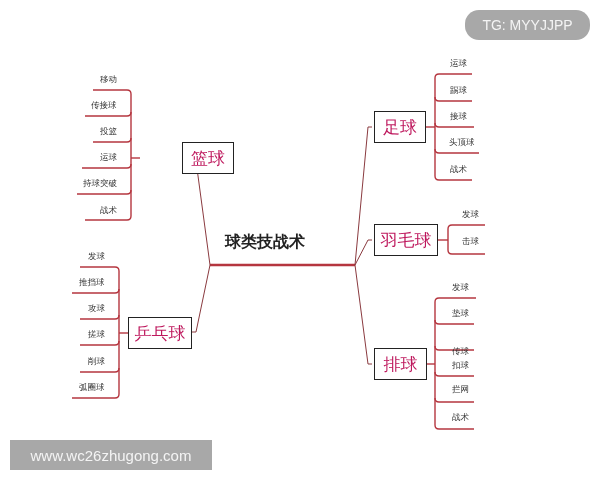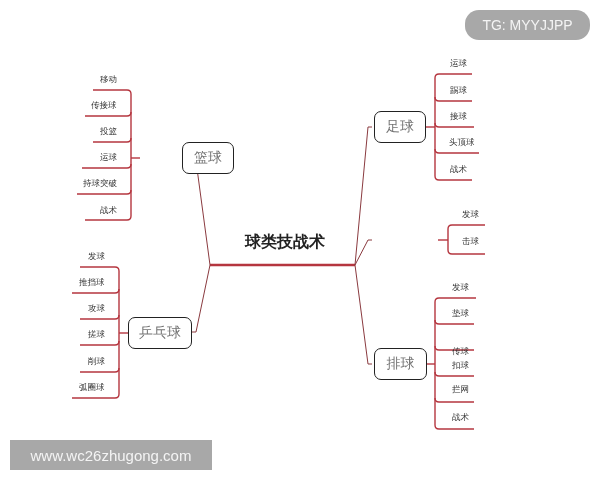--- a/index.html
+++ b/index.html
@@ -1,23 +1,23 @@
 <!DOCTYPE html>
 <html><head>
 <meta charset="utf-8">
 <style>
   html, body { margin:0; padding:0; background:#ffffff; }
   body { width:600px; height:480px; position:relative; overflow:hidden;
          font-family:"DejaVu Sans", sans-serif; color:#222; }
   .canvas { position:absolute; left:0; top:0; width:600px; height:480px; }
   svg.lines { position:absolute; left:0; top:0; }
-  .node { position:absolute; border:1.5px solid #222; border-radius:7px; background:#fff;
-          font-size:14px; display:flex; align-items:center; justify-content:center;
-          box-sizing:border-box; color:#737373; }
-  .root { position:absolute; font-size:16px; font-weight:bold; color:#222; text-align:center; }
+  .node { position:absolute; border:1.5px solid #222; border-radius:0; background:#fff;
+          font-size:17px; display:flex; align-items:center; justify-content:center;
+          box-sizing:border-box; color:#be185d; }
+  .root { position:absolute; font-size:16px; font-weight:bold; color:#222; }
   .leaf { position:absolute; font-size:8.5px; color:#333; white-space:nowrap; }
   .wm { position:absolute; background:#a8a8a8; color:#f4f4f4; font-family:"Liberation Sans", sans-serif;
         display:flex; align-items:center; justify-content:center; }
   .wm-tg { left:465px; top:10px; width:125px; height:30px; font-size:14px;border-radius:14px; }
   .wm-url { left:10px; top:440px; width:202px; height:30px; font-size:15px; }
 </style>
 </head>
 <body>
 
 <div class="canvas">
@@ -93,20 +93,21 @@
   <div class="leaf" style="left:88px; top:356px;">削球</div>
   <div class="leaf" style="left:79px; top:382px;">弧圈球</div>
 
   <div class="node" style="left:374px; top:111px; width:52px; height:32px;">足球</div>
   <div class="leaf" style="left:450px; top:58px;">运球</div>
   <div class="leaf" style="left:450px; top:85px;">踢球</div>
   <div class="leaf" style="left:450px; top:111px;">接球</div>
   <div class="leaf" style="left:449px; top:137px;">头顶球</div>
   <div class="leaf" style="left:450px; top:164px;">战术</div>
 
+  <div class="node" style="left:374px; top:224px; width:64px; height:32px;">羽毛球</div>
   <div class="leaf" style="left:462px; top:209px;">发球</div>
   <div class="leaf" style="left:462px; top:236px;">击球</div>
 
   <div class="node" style="left:374px; top:348px; width:53px; height:32px;">排球</div>
   <div class="leaf" style="left:452px; top:282px;">发球</div>
   <div class="leaf" style="left:452px; top:308px;text-align:center;">垫球</div>
   <div class="leaf" style="left:452px; top:334px;margin-top:12px;">传球</div>
   <div class="leaf" style="left:452px; top:360px;">扣球</div>
   <div class="leaf" style="left:452px; top:384px;">拦网</div>
   <div class="leaf" style="left:452px; top:412px;">战术</div>

